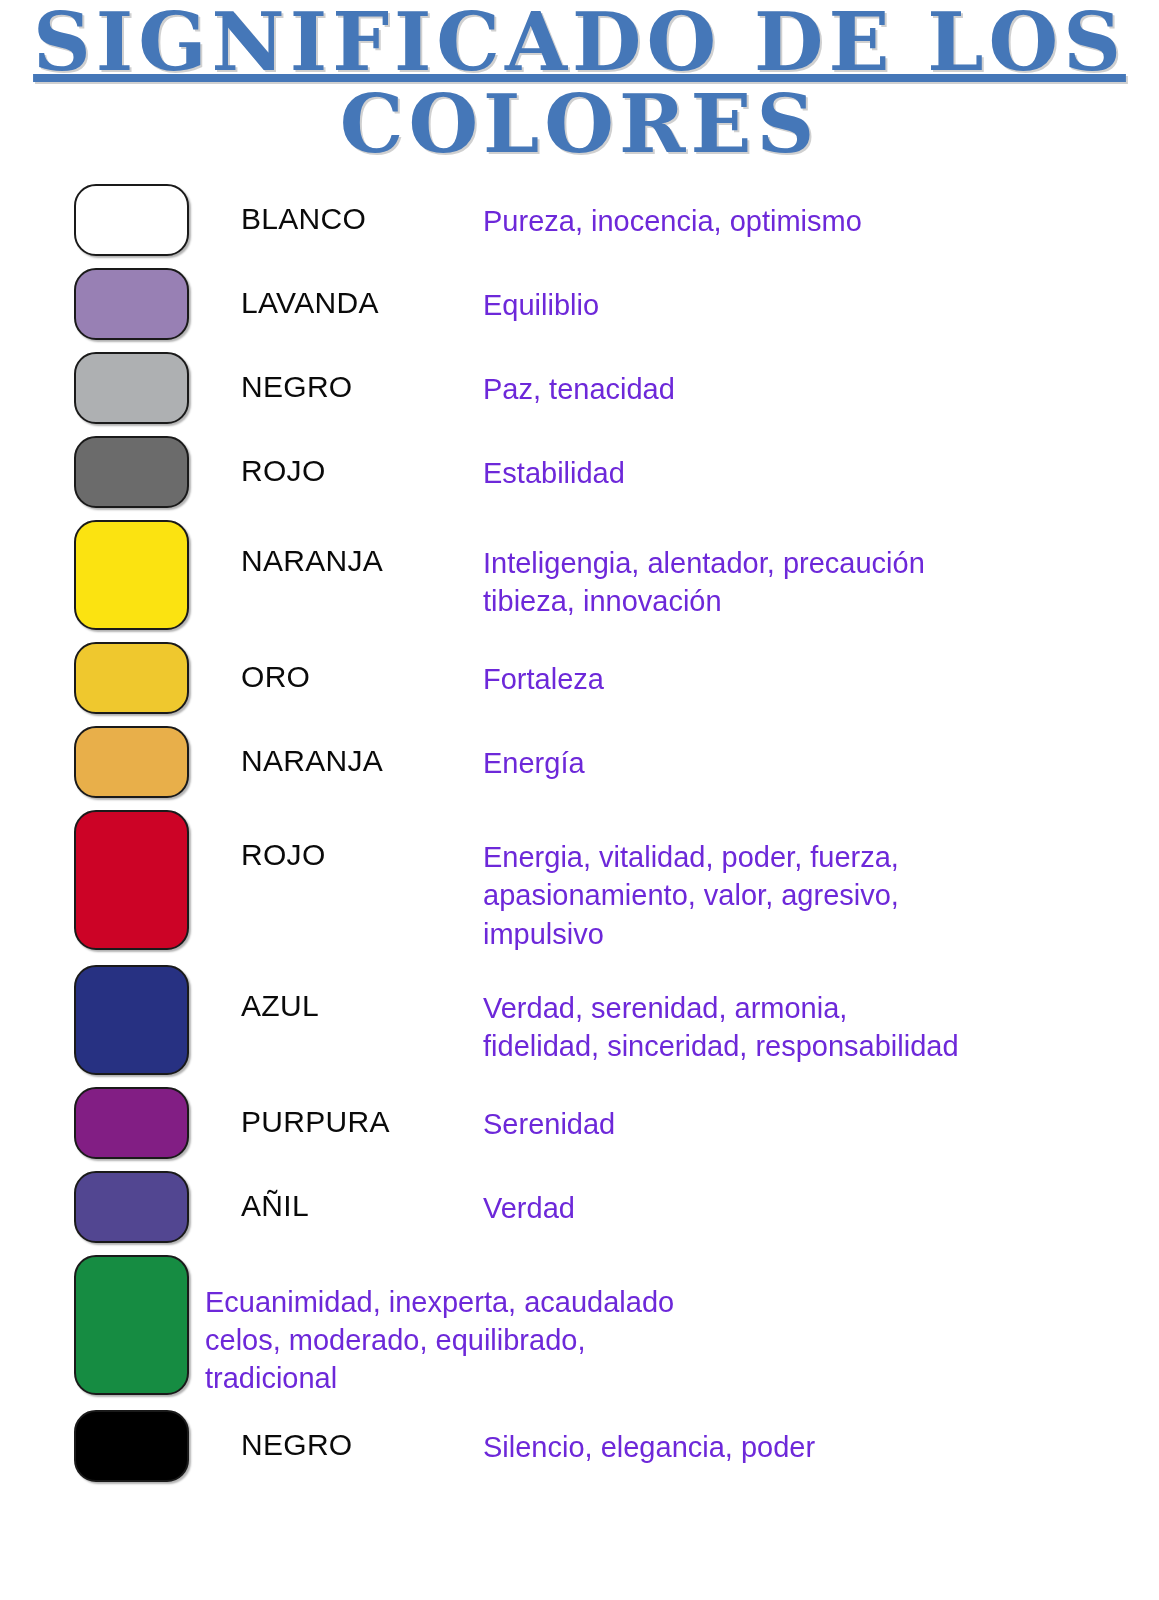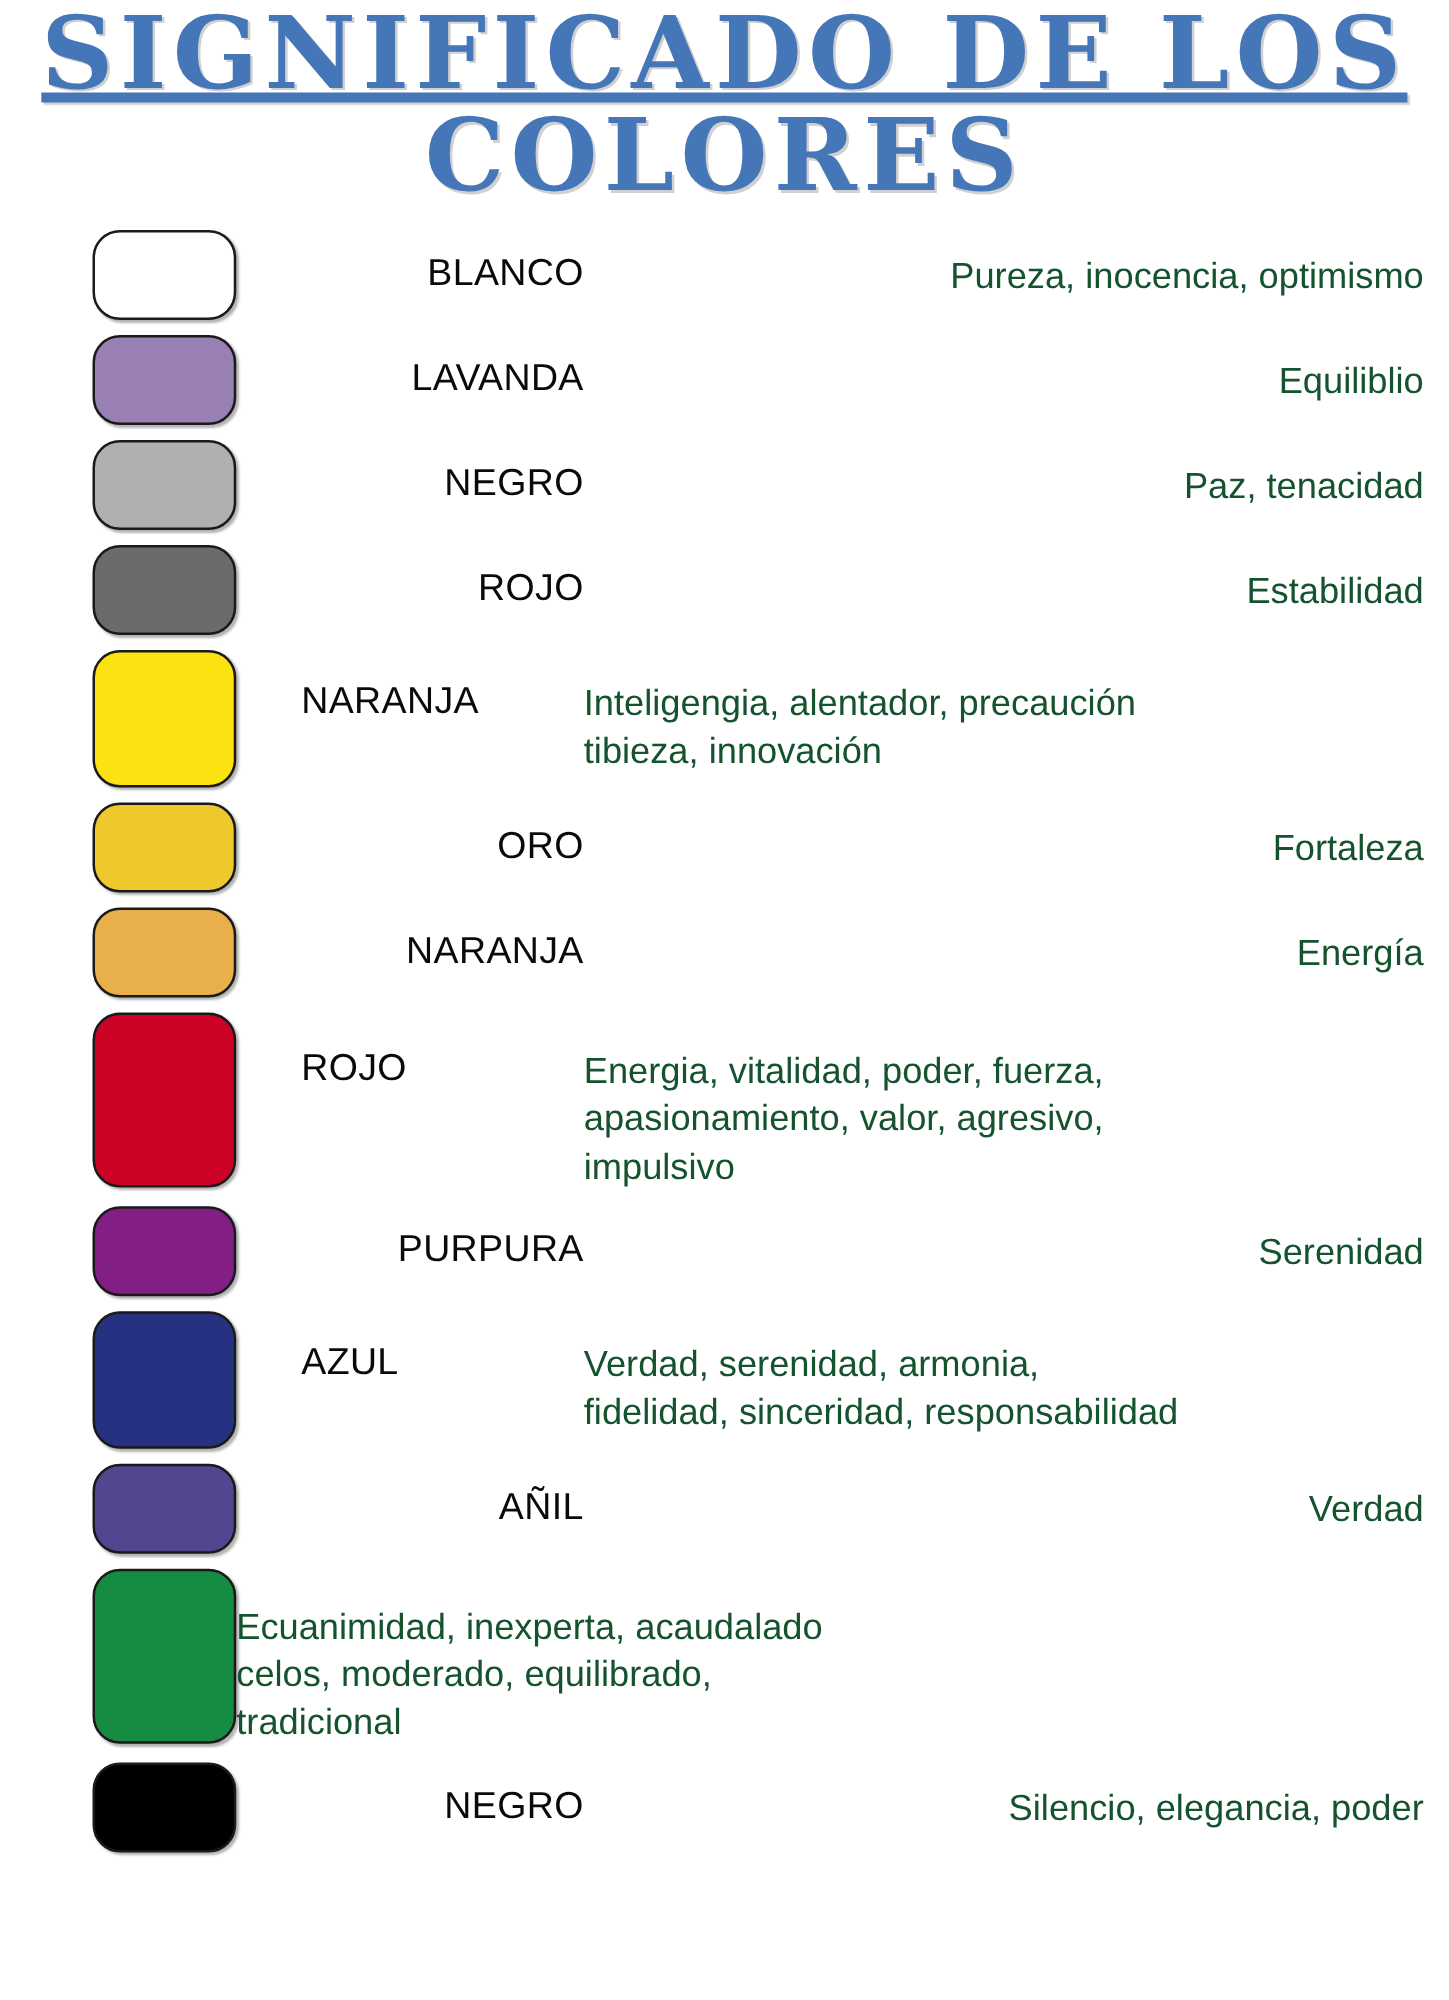--- a/index.html
+++ b/index.html
@@ -77,26 +77,27 @@
   }
   .desc-cell {
     flex: 1 1 auto;
     padding-right: 20px;
   }
   .desc-text {
     font-family: "Liberation Sans", sans-serif;
     font-weight: 400;
     font-size: 29px;
     line-height: 1.32;
-    color: #14532d;
+    color: #6d28d9;
     white-space: pre-line;
+    margin-left: 16px;
   }
   
   .color-row.lines1 .name-cell,
-  .color-row.lines1 .desc-cell { padding-top: 18px; text-align: right; }
+  .color-row.lines1 .desc-cell { padding-top: 18px; }
   .color-row.lines2 .name-cell,
   .color-row.lines2 .desc-cell { padding-top: 24px; }
   .color-row.lines3 .name-cell,
   .color-row.lines3 .desc-cell { padding-top: 28px; }
 </style>
 </head>
 <body>
 
 <div class="title-block">
   <span class="title-line line1">SIGNIFICADO DE LOS</span>
@@ -188,41 +189,41 @@
       </div>
       <div class="name-cell">
         <div class="name-text">ROJO</div>
       </div>
       <div class="desc-cell">
         <div class="desc-text">Energia, vitalidad, poder, fuerza,
 apasionamiento, valor, agresivo,
 impulsivo</div>
       </div>
     </div>
-    <div class="color-row lines1">
-      <div class="swatch-cell">
-        <div class="swatch h1" style="background: rgb(130, 30, 132);"></div>
-      </div>
-      <div class="name-cell">
-        <div class="name-text">PURPURA</div>
-      </div>
-      <div class="desc-cell">
-        <div class="desc-text">Serenidad</div>
-      </div>
-    </div>
     <div class="color-row lines2">
       <div class="swatch-cell">
         <div class="swatch h2" style="background: rgb(39, 49, 130);"></div>
       </div>
       <div class="name-cell">
         <div class="name-text">AZUL</div>
       </div>
       <div class="desc-cell">
         <div class="desc-text">Verdad, serenidad, armonia,
 fidelidad, sinceridad, responsabilidad</div>
+      </div>
+    </div>
+    <div class="color-row lines1">
+      <div class="swatch-cell">
+        <div class="swatch h1" style="background: rgb(130, 30, 132);"></div>
+      </div>
+      <div class="name-cell">
+        <div class="name-text">PURPURA</div>
+      </div>
+      <div class="desc-cell">
+        <div class="desc-text">Serenidad</div>
       </div>
     </div>
     <div class="color-row lines1">
       <div class="swatch-cell">
         <div class="swatch h1" style="background: rgb(82, 70, 145);"></div>
       </div>
       <div class="name-cell">
         <div class="name-text">AÑIL</div>
       </div>
       <div class="desc-cell">

